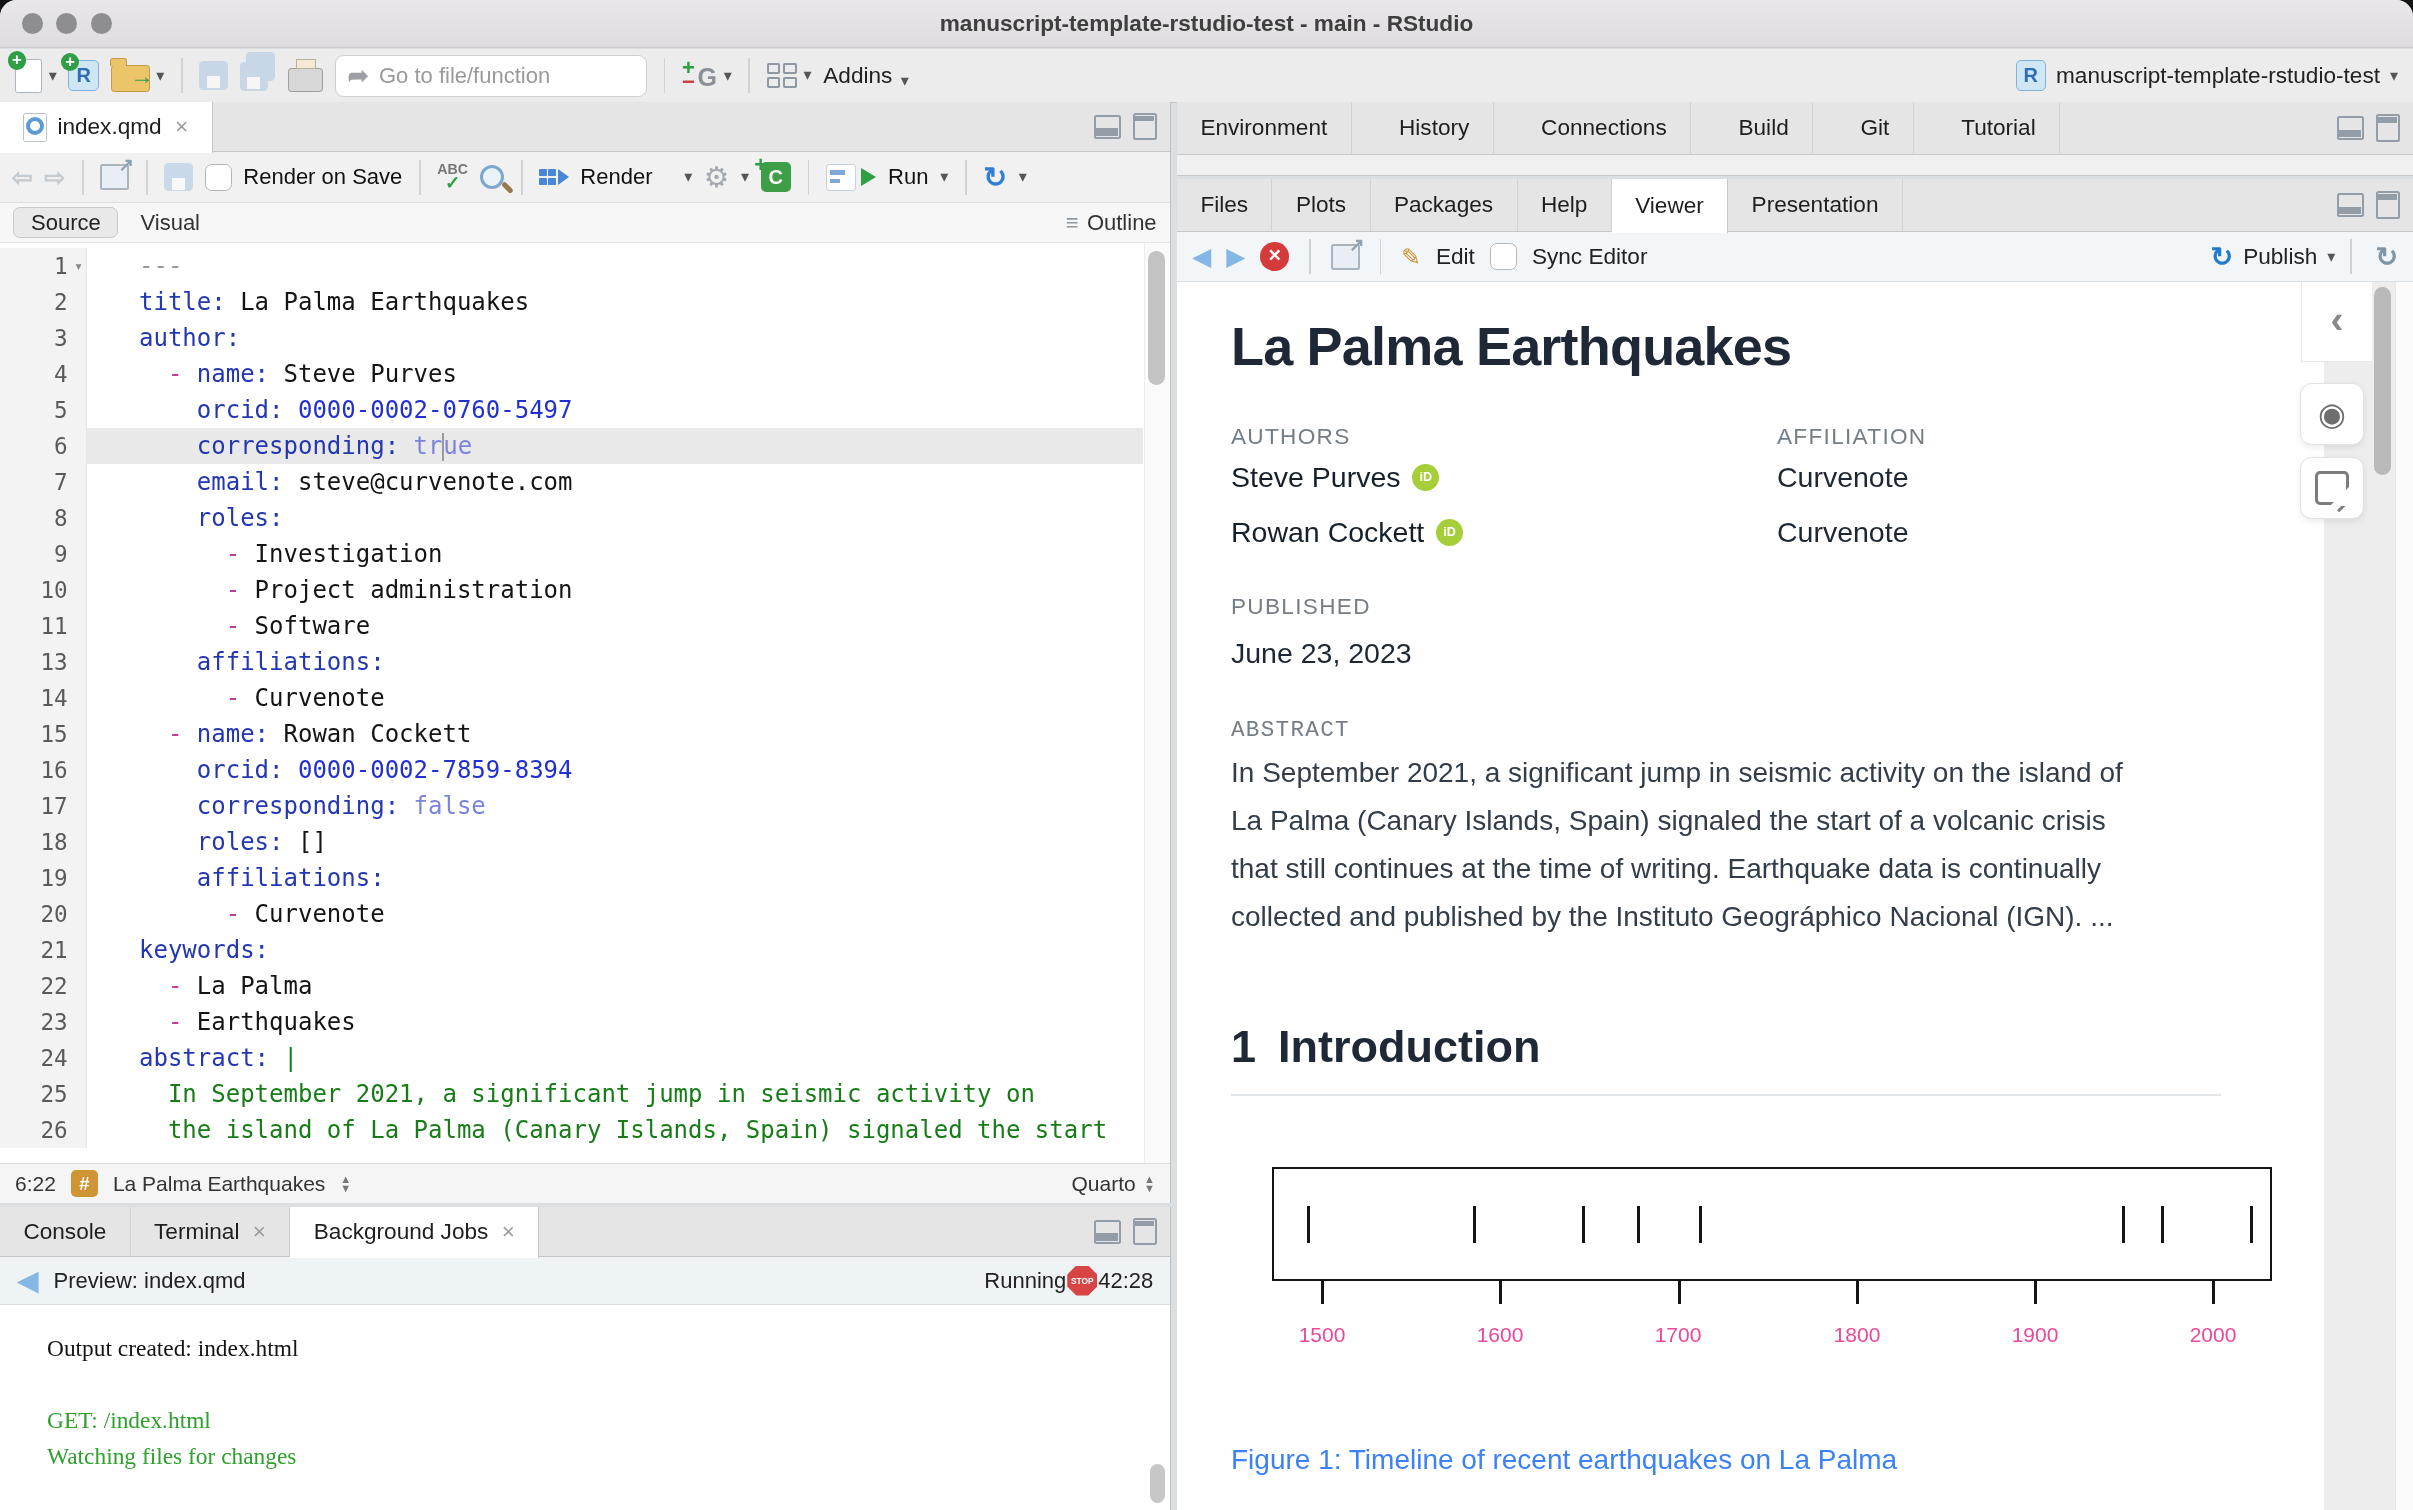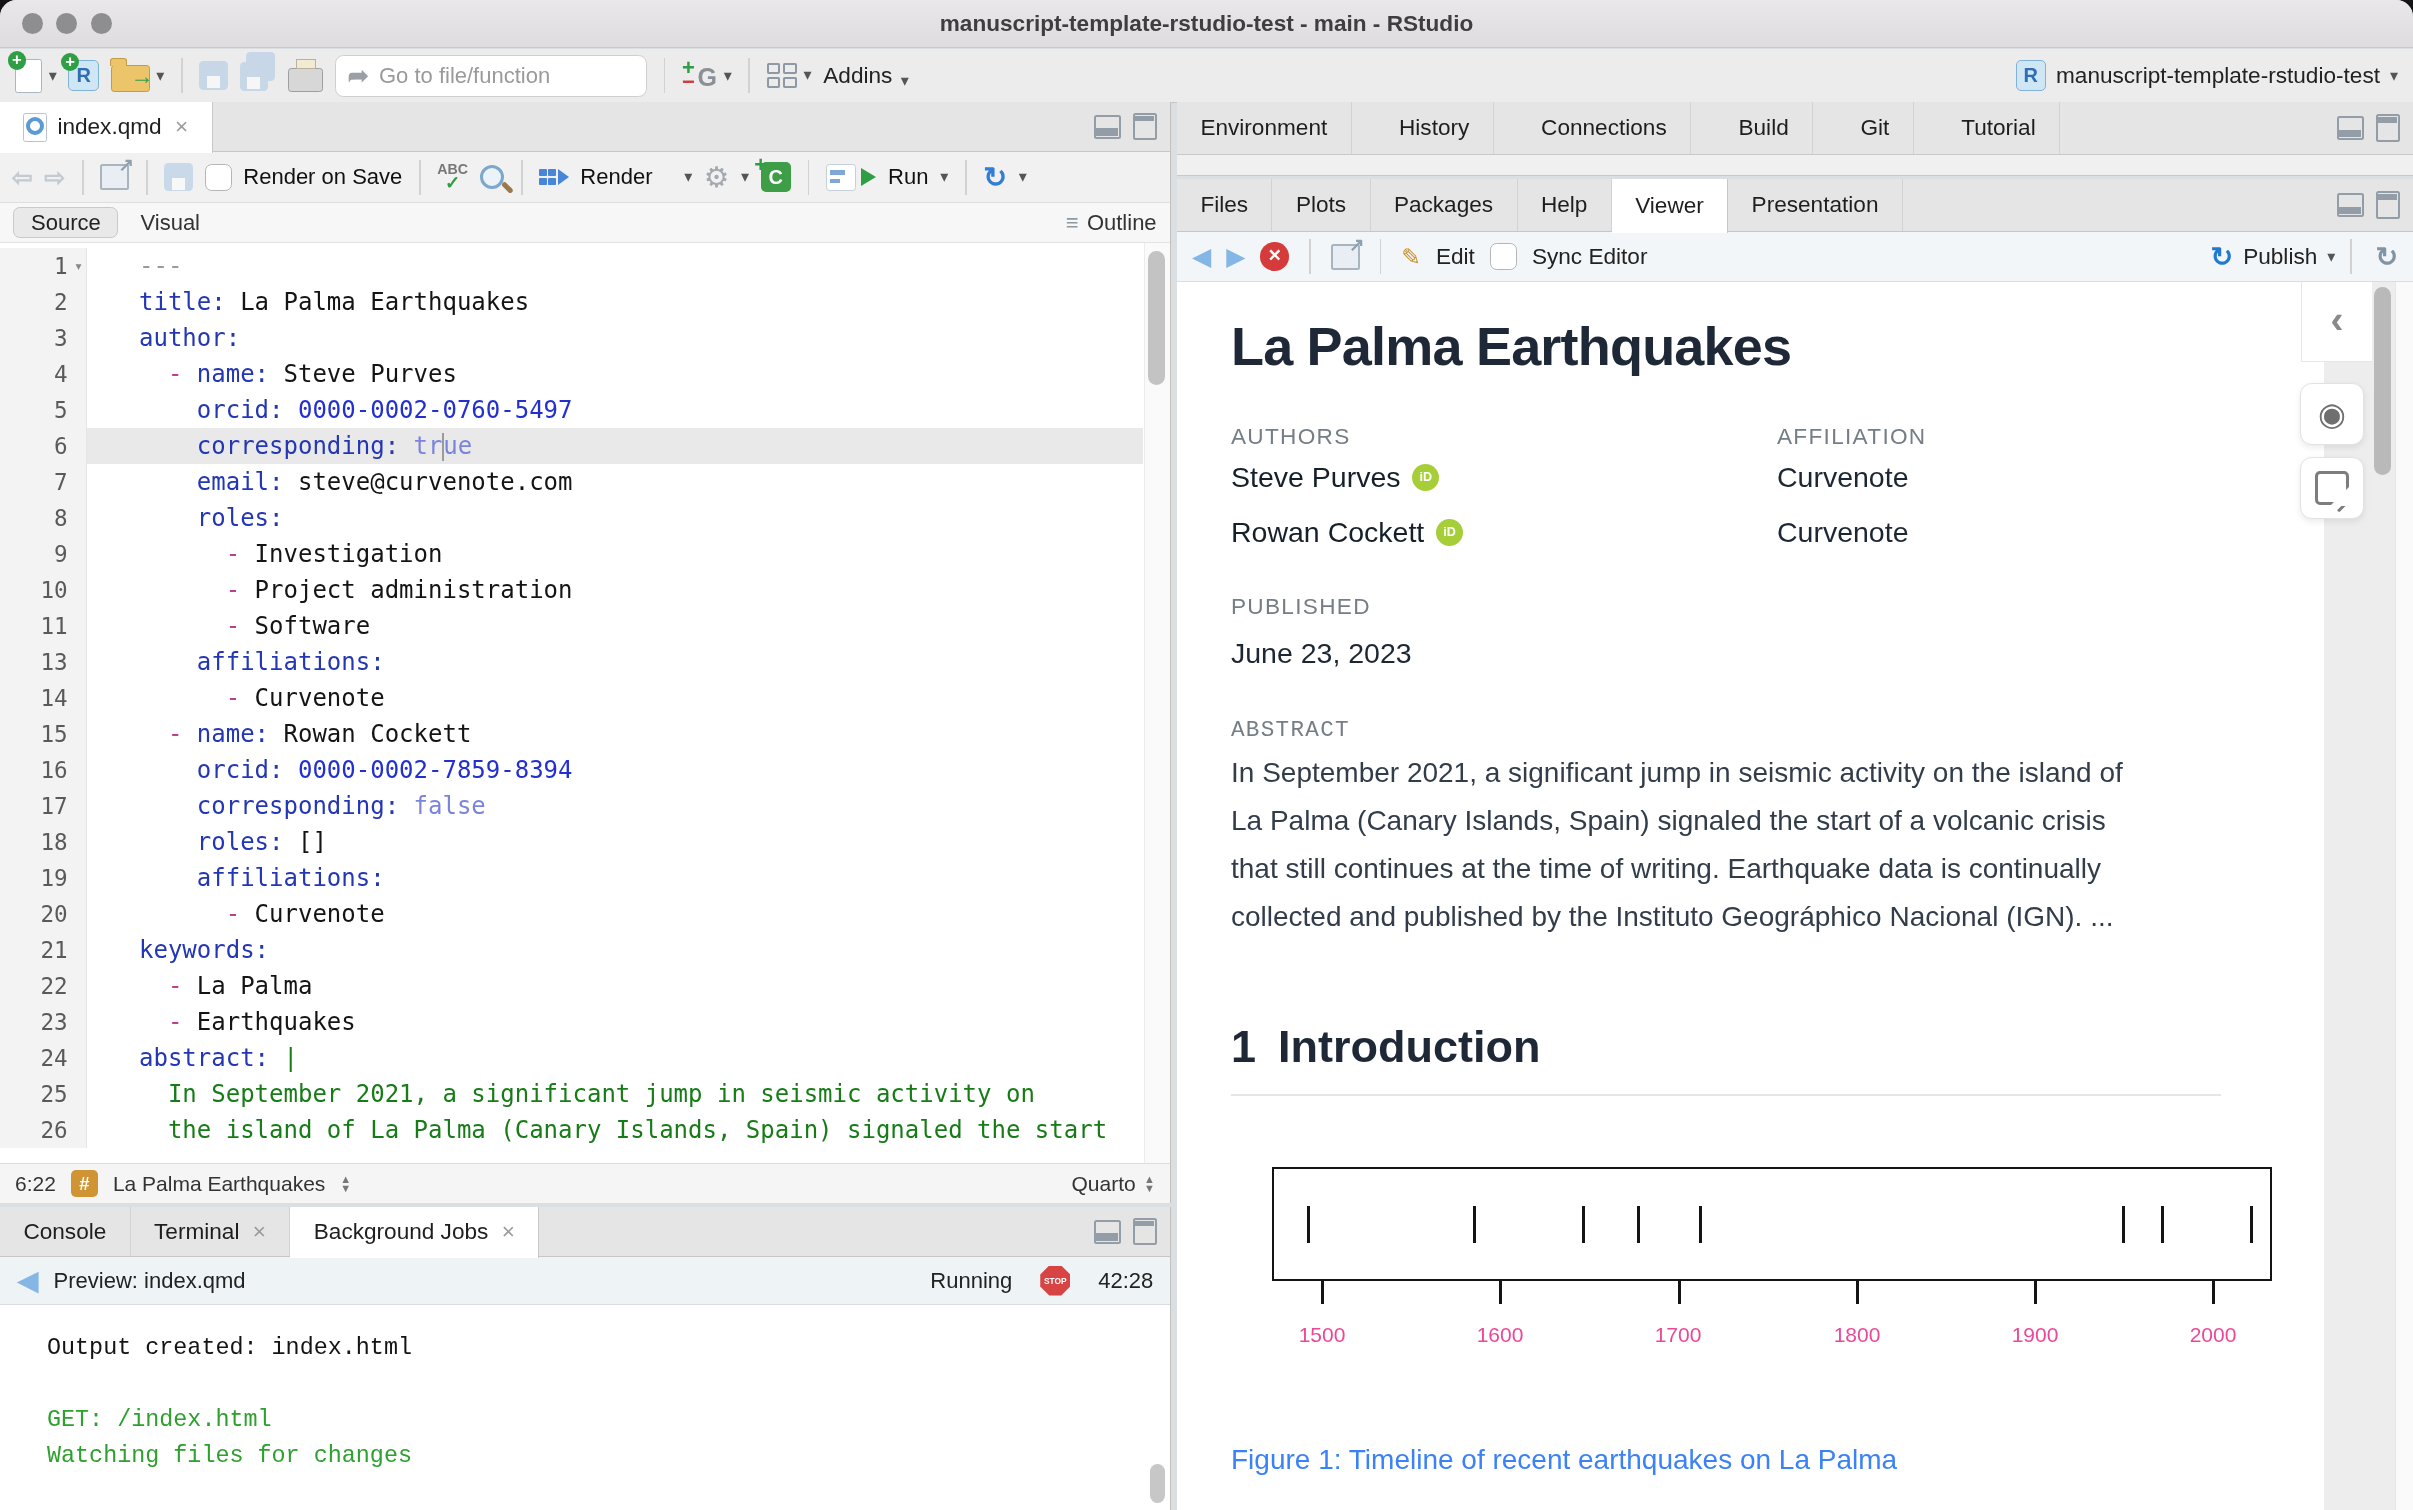--- a/index.html
+++ b/index.html
@@ -115,23 +115,23 @@
   .statusbar{height:39px;flex:0 0 39px;background:#f5f5f5;border-top:1.7px solid #ddd;display:flex;align-items:center;padding:0 15px;gap:15px;font-size:21px;color:#333;}
   .hash-badge{width:27px;height:27px;border-radius:5px;background:#cf9434;color:#fff;font-weight:700;font-size:18.4px;text-align:center;line-height:27px;}
   .updown{display:flex;flex-direction:column;line-height:8.4px;font-size:11px;color:#777;}
   .status-right{margin-left:auto;display:flex;align-items:center;gap:8.4px;}
 
   
   .console-pane{position:absolute;left:0;top:1207px;width:1171px;height:304px;background:#fff;display:flex;flex-direction:column;border-right:1.7px solid #c0c0c0;box-sizing:border-box;}
   .console-pane .tabstrip{height:49px;flex:0 0 49px;}
   .preview-row{height:47px;flex:0 0 47px;background:#eef3f6;border-bottom:1.7px solid #dcdcdc;display:flex;align-items:center;padding:0 16.7px;gap:15px;font-size:22px;color:#222;}
   .back-arrow{color:#85b7e6;font-size:28.5px;}
-  .preview-right{margin-left:auto;display:flex;align-items:center;gap:28px;}
+  .preview-right{margin-left:auto;display:flex;align-items:center;gap:1px;}
   .icon-stopoct{width:30px;height:30px;background:#d84343;clip-path:polygon(30% 0,70% 0,100% 30%,100% 70%,70% 100%,30% 100%,0 70%,0 30%);color:#fff;font-size:8.4px;font-weight:700;text-align:center;line-height:30px;}
-  .console-out{flex:1;background:#fff;padding:25px 5px 0 47px;font-family:Liberation Mono, monospace;font-size:23.4px;line-height:36px;position:relative;}
+  .console-out{flex:1;background:#fff;padding:25px 5px 0 47px;font-family:Liberation Serif, serif;font-size:23.4px;line-height:36px;position:relative;}
   .out-plain{color:#141414;}
   .out-green{color:#2da02d;}
   .console-scroll-thumb{position:absolute;right:5px;bottom:8.4px;width:15px;height:39px;background:#c7c7c7;border-radius:7.5px;}
 
   
   .env-strip{position:absolute;left:1177px;top:102px;width:1236px;height:74px;background:#f0f0f0;border-bottom:1.7px solid #c9c9c9;box-sizing:border-box;}
   .env-strip .tabstrip{height:52px;border-bottom:1.7px solid #c9c9c9;gap:24px;}
   .files-pane{position:absolute;left:1177px;top:179px;width:1236px;height:1332px;background:#fff;display:flex;flex-direction:column;box-sizing:border-box;}
   .files-pane .tabstrip{height:52px;flex:0 0 52px;}
   .viewer-toolbar{height:49px;flex:0 0 49px;background:#f3f6f8;border-bottom:1.7px solid #dadee1;display:flex;align-items:center;padding:0 15px;gap:15px;font-size:22.6px;color:#222;}

